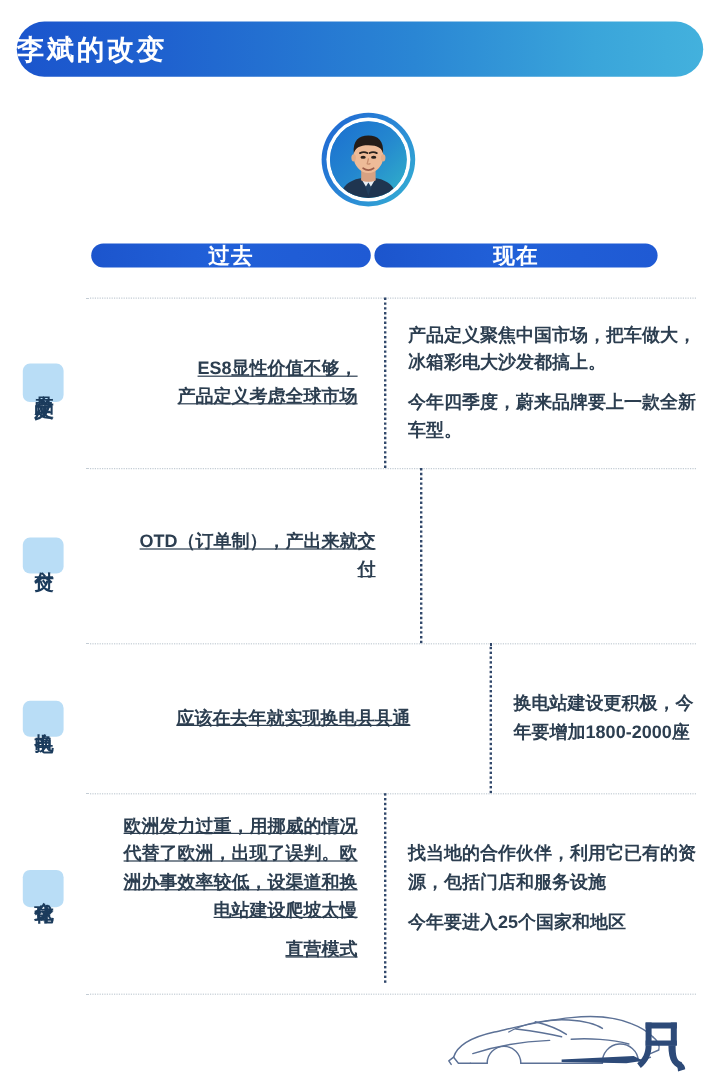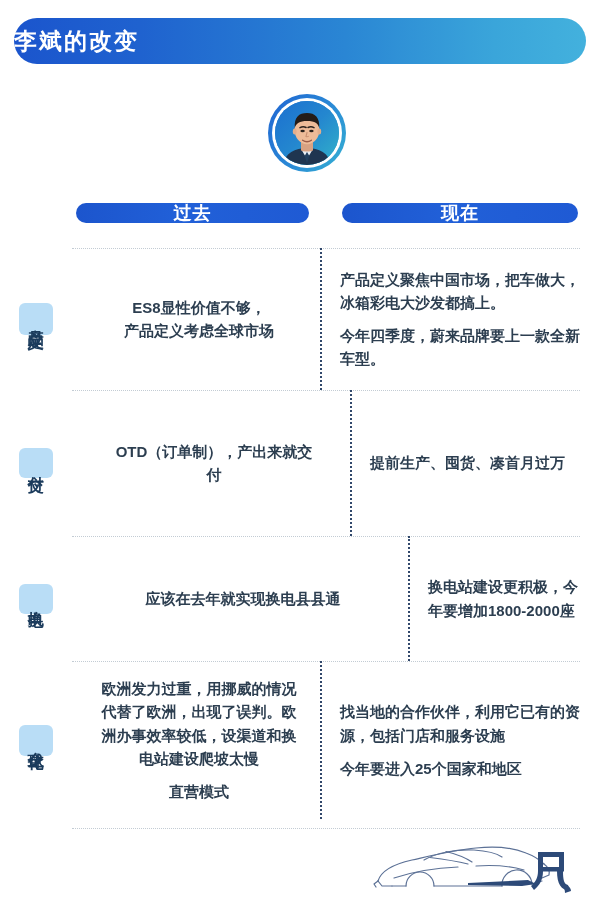--- a/index.html
+++ b/index.html
@@ -75,21 +75,21 @@
     display: flex;
     align-items: center;
     justify-content: center;
     background: linear-gradient(90deg, #1c55cd 0%, #2160d8 45%, #1f5ad4 100%);
     color: #ffffff;
     font-size: 18px;
     font-weight: bold;
     letter-spacing: 1px;
   }
   .col-header.past { left: 76px; width: 233px; }
-  .col-header.now  { left: 342px; width: 236px; }
+  .col-header.now  { left: 312px; width: 236px; }
 
   
   .table {
     position: absolute;
     left: 0;
     top: 248px;
     width: 600px;
   }
   .row {
     position: relative;
@@ -161,21 +161,21 @@
     border-left: 2px dotted #31486b;
   }
   .para {
     font-size: 15px;
     line-height: 1.55;
     color: #2c3e50;
     font-weight: bold;
     margin: 0 0 10px 0;
   }
   .para:last-child { margin-bottom: 0; }
-  .past-cell .para { text-align: center; }
+  .past-cell .para { text-align: right; text-decoration: underline; }
 
   
   .row.r1 { min-height: 142px; }
   .row.r2 { min-height: 146px; gap: 15px; }
   .row.r3 { min-height: 125px; gap: 44px; }
   .row.r4 { min-height: 158px; }
 
   
   .footer-rule {
     position: absolute;
@@ -267,21 +267,20 @@
   <div class="row r2">
     <div class="hrule"></div>
     <div class="label-cell">
       <div class="label-tag">交付</div>
     </div>
     <div class="past-cell">
       <p class="para">OTD（订单制），产出来就交付</p>
     </div>
     <div class="now-cell">
       <div class="vdiv"></div>
-      <p class="para">提前生产、囤货、凑首月过万</p>
     </div>
   </div>
 
   <div class="row r3">
     <div class="hrule"></div>
     <div class="label-cell">
       <div class="label-tag">换电</div>
     </div>
     <div class="past-cell">
       <p class="para">应该在去年就实现换电县县通</p>

